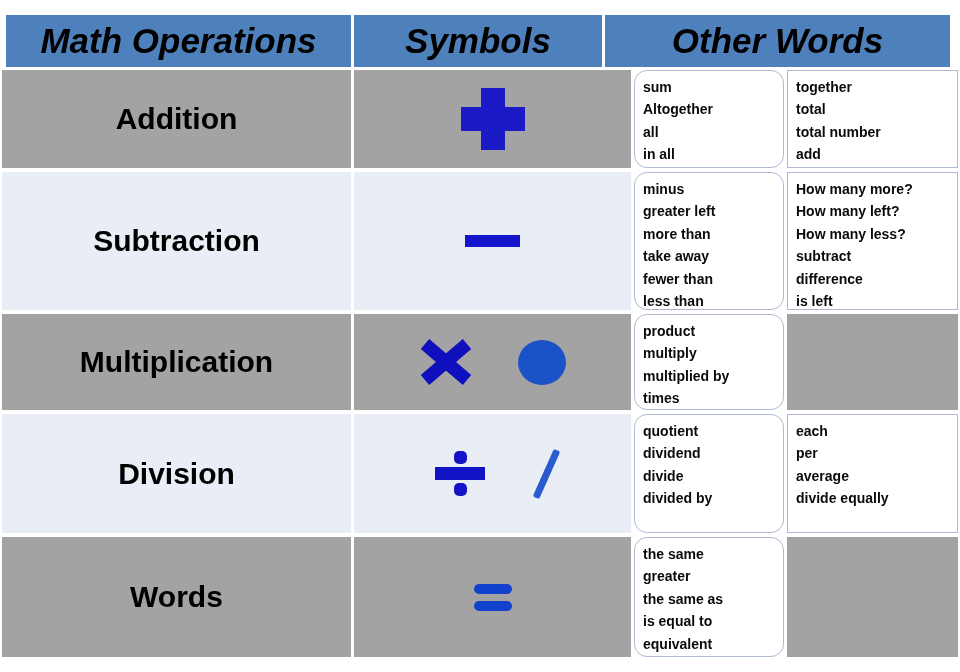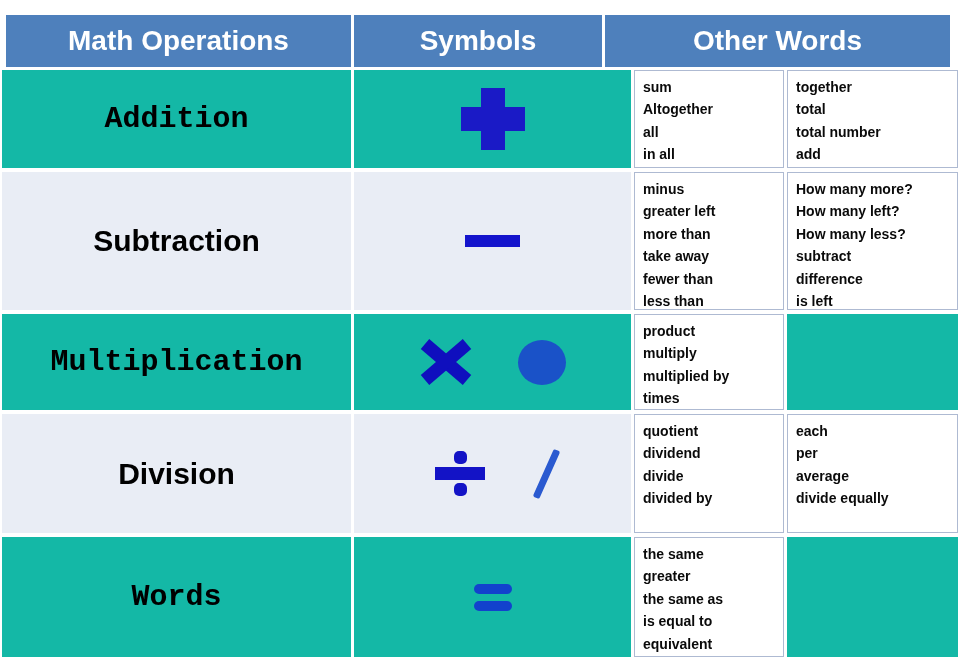--- a/index.html
+++ b/index.html
@@ -2,36 +2,36 @@
 <html><head>
 <meta charset="utf-8">
 <style>
   * { margin:0; padding:0; box-sizing:border-box; }
   html,body { background:#fff; }
   body { font-family:"Liberation Sans", sans-serif; }
   #page { position:relative; width:960px; height:672px; background:#ffffff; overflow:hidden; }
 
   
   .header-row { position:absolute; left:6px; top:15px; width:944px; height:52px; display:flex; gap:3px; }
-  .header-cell { background:#4e80bc; color:#ffffff; font-weight:bold; font-size:28px;
-                 display:flex; align-items:center; justify-content:center; letter-spacing:0px; }
+  .header-cell { background:#4e80bc; color:#000000; font-weight:bold; font-size:35px;
+                 display:flex; align-items:center; justify-content:center; letter-spacing:0px;font-style:italic; }
   .hc1 { width:345px; } .hc2 { width:248px; } .hc3 { flex:1; }
 
   
   .body { position:absolute; left:2px; top:70px; width:956px; }
   .body-row { display:flex; gap:3px; margin-bottom:4px; }
-  .r-dark  .tone { background:#14b8a6;font-family:Liberation Mono, monospace; }
+  .r-dark  .tone { background:#a3a3a3; }
   .r-light .tone { background:#e9edf5; }
   .op-cell  { width:349px; display:flex; align-items:center; justify-content:center;
               font-weight:bold; font-size:30px; color:#000; }
   .sym-cell { width:277px; display:flex; align-items:center; justify-content:center; }
   .words-cell { flex:1; display:flex; gap:3px; background:#ffffff; }
   .wordbox { background:#ffffff; border:1px solid #aebad2; padding:5px 0 0 8px;
              font-size:14px; line-height:22.4px; color:#0a0a0a; }
-  .wordbox.wleft { width:150px; }
+  .wordbox.wleft { width:150px;border-radius:13px; }
   .wordbox.wright { flex:1; }
   .bg-filler { flex:1; }
   .word-line { white-space:nowrap;font-weight:bold; }
   .word-line.bold { font-weight:bold; }
 
   
   .plus-shape { position:relative; width:64px; height:62px; }
   .plus-shape .pv { position:absolute; left:20px; top:0; width:24px; height:62px; background:#1a1ac6; }
   .plus-shape .ph { position:absolute; top:19px; left:0; width:64px; height:24px; background:#1a1ac6; }
   .minus-shape { width:55px; height:12px; background:#1414cc; }

